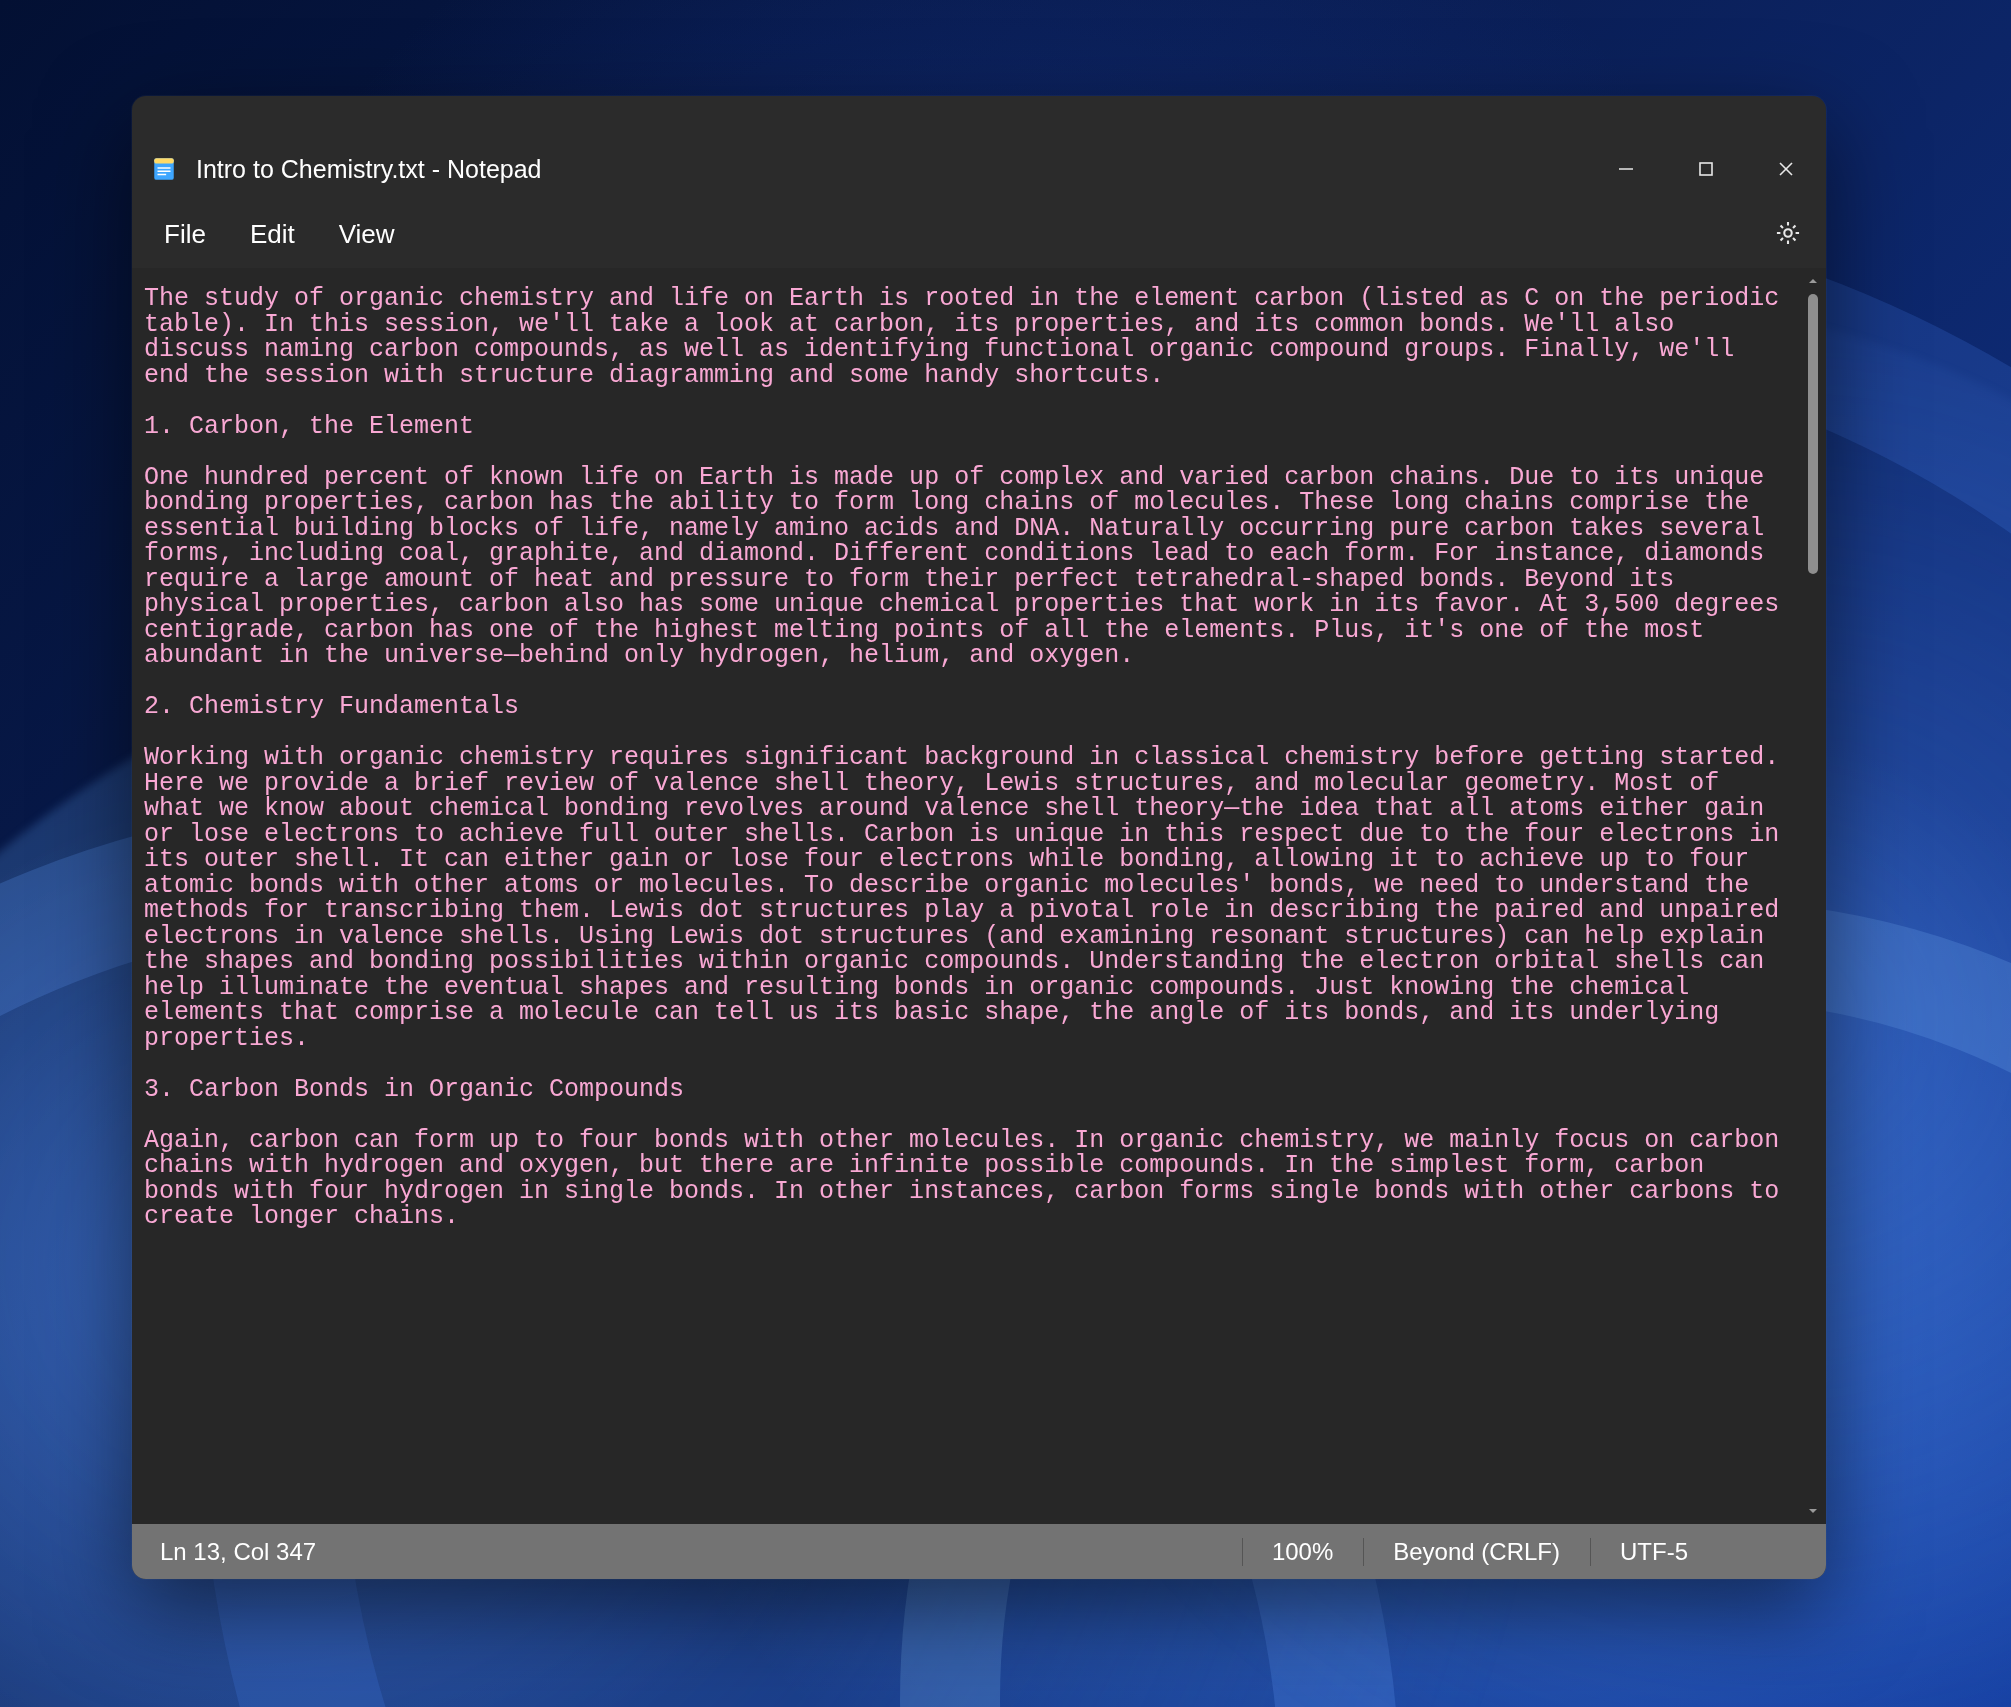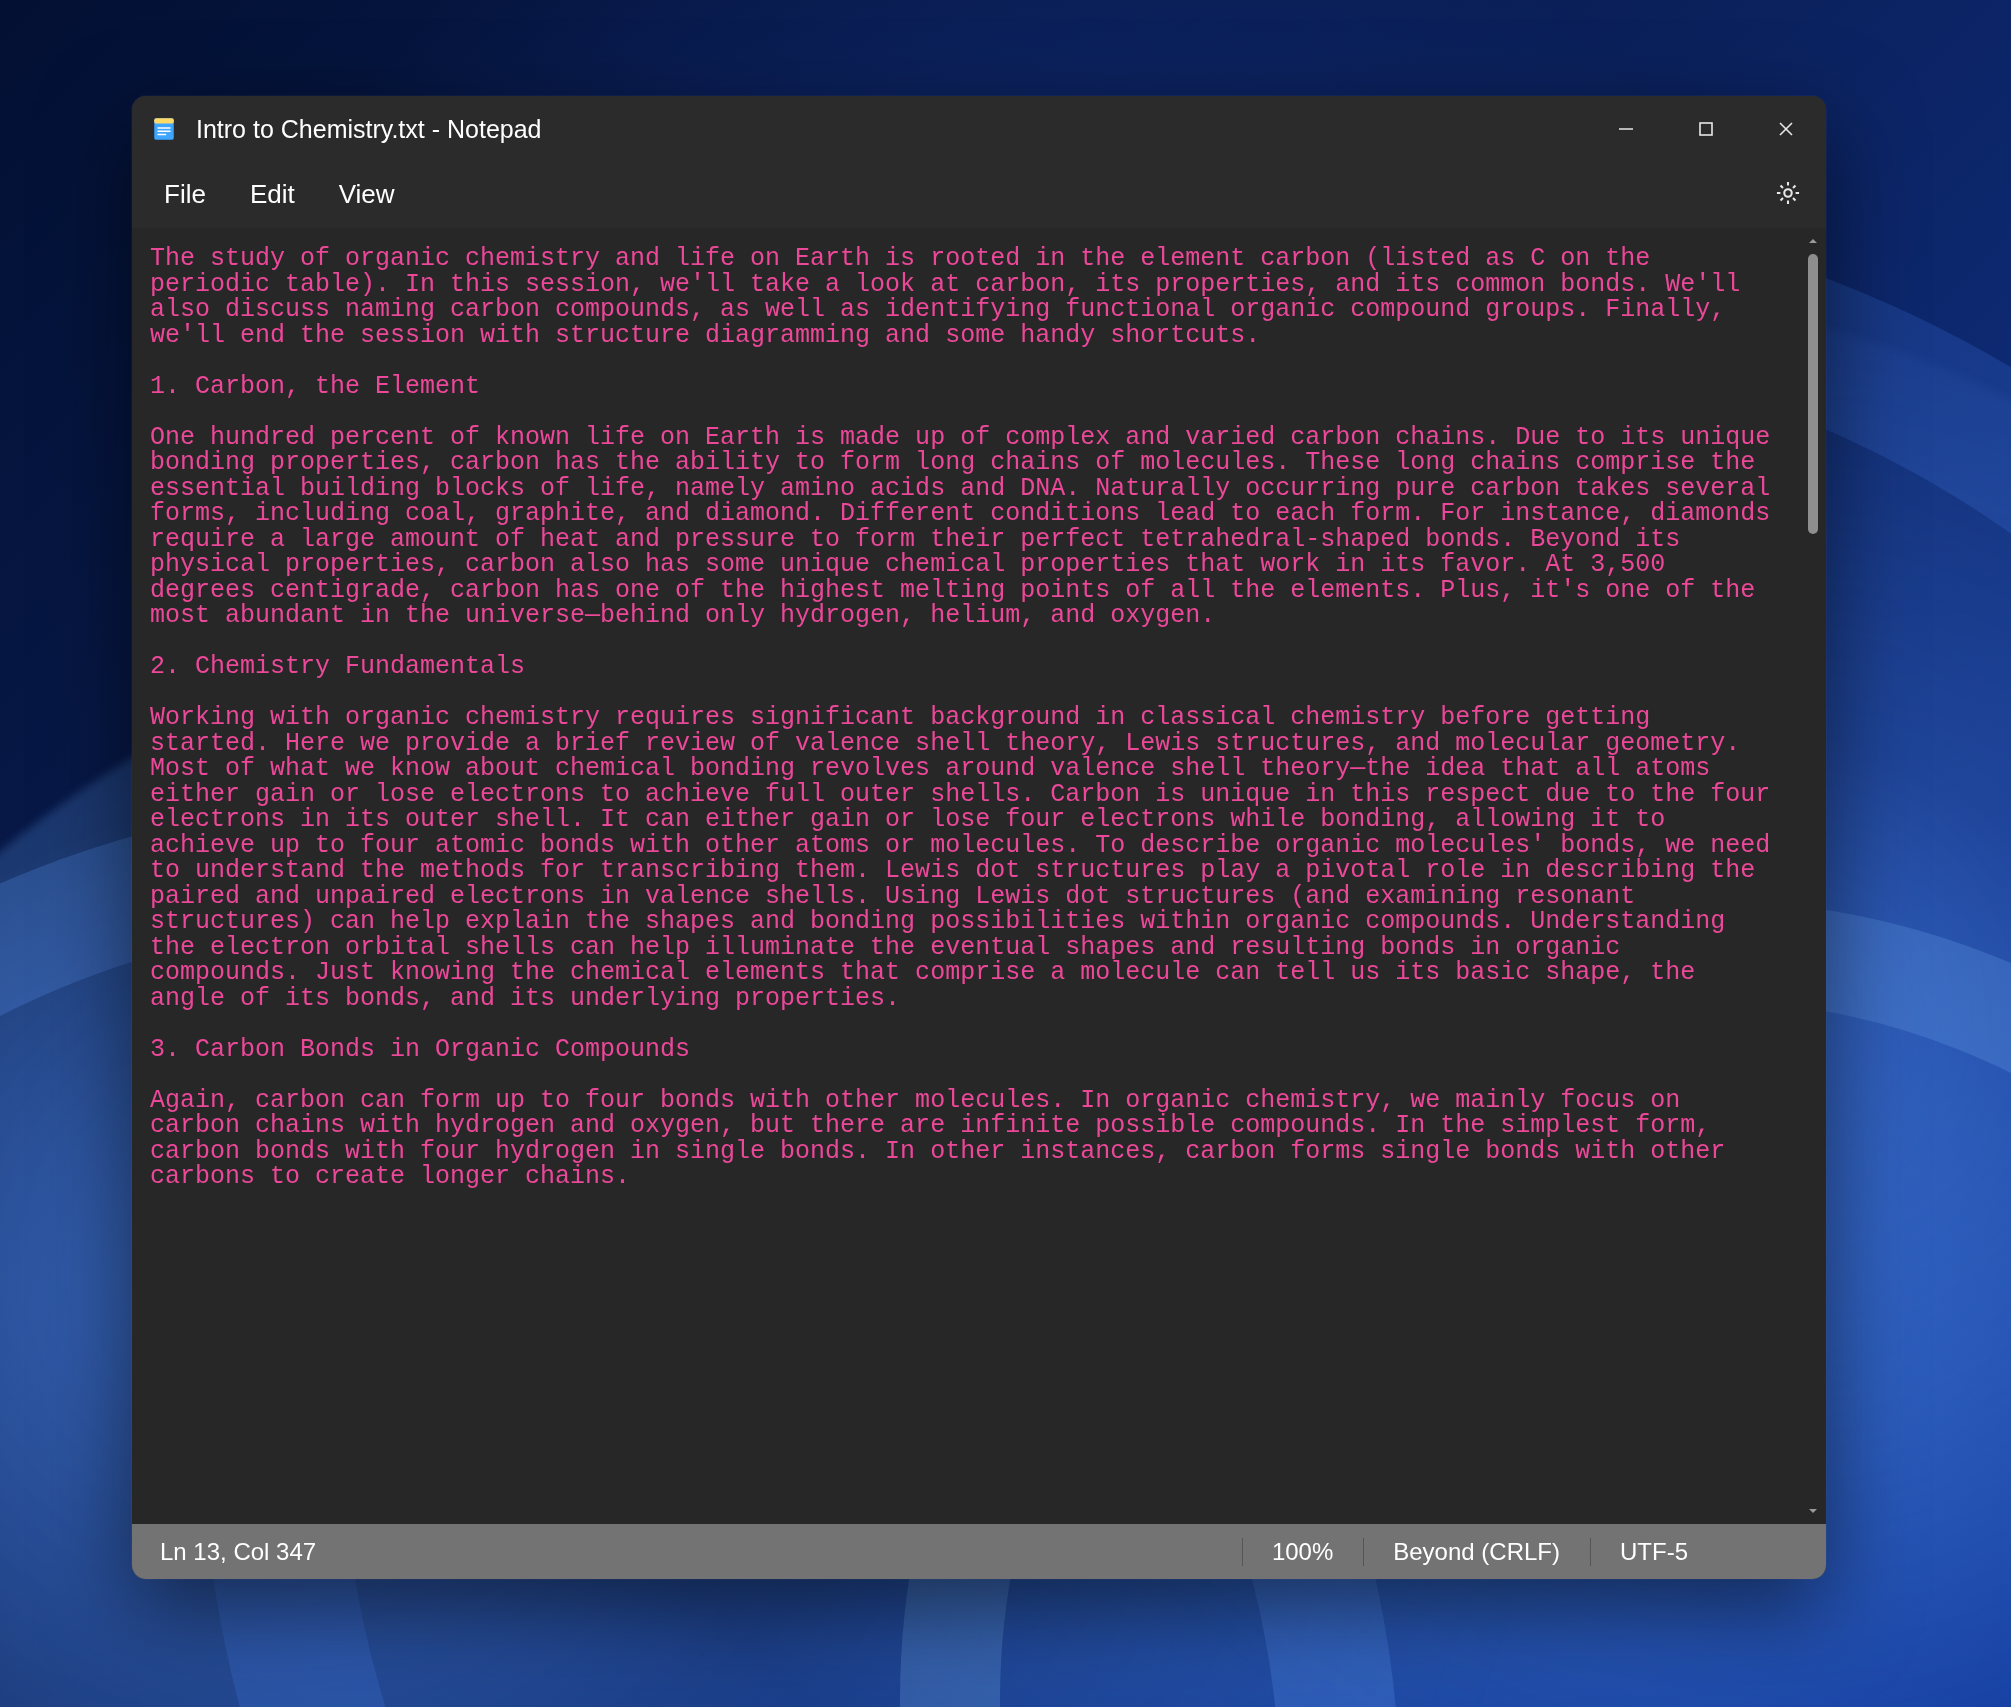--- a/index.html
+++ b/index.html
@@ -59,20 +59,21 @@
     flex-direction: column;
     overflow: hidden;
     color: #e6e6e6;
   }
   .titlebar {
     height: 66px;
     display: flex;
     align-items: center;
     background: #2b2b2b;
     padding: 0 0 0 18px;
+    margin-top: 40px;
   }
   .app-icon {
     width: 28px; height: 28px;
     margin-right: 18px;
     display: flex; align-items: center; justify-content: center;
   }
   .title { font-size: 25px; color: #ffffff; }
   .window-controls {
     margin-left: auto;
     display: flex;
@@ -106,25 +107,25 @@
   }
 
   .editor-wrap {
     flex: 1;
     display: flex;
     background: #272727;
     position: relative;
   }
   .editor {
     flex: 1;
-    padding: 18px 18px 18px 18px;
+    padding: 18px 18px 18px 12px;
     font-family: Consolas, "Courier New", monospace;
     font-size: 25px;
     line-height: 1.02;
-    color: #ec4899;
+    color: #f9a8d4;
     white-space: pre-wrap;
     word-break: break-word;
     overflow: hidden;
   }
   .scrollbar {
     width: 26px;
     background: #272727;
     display: flex;
     flex-direction: column;
     align-items: center;

